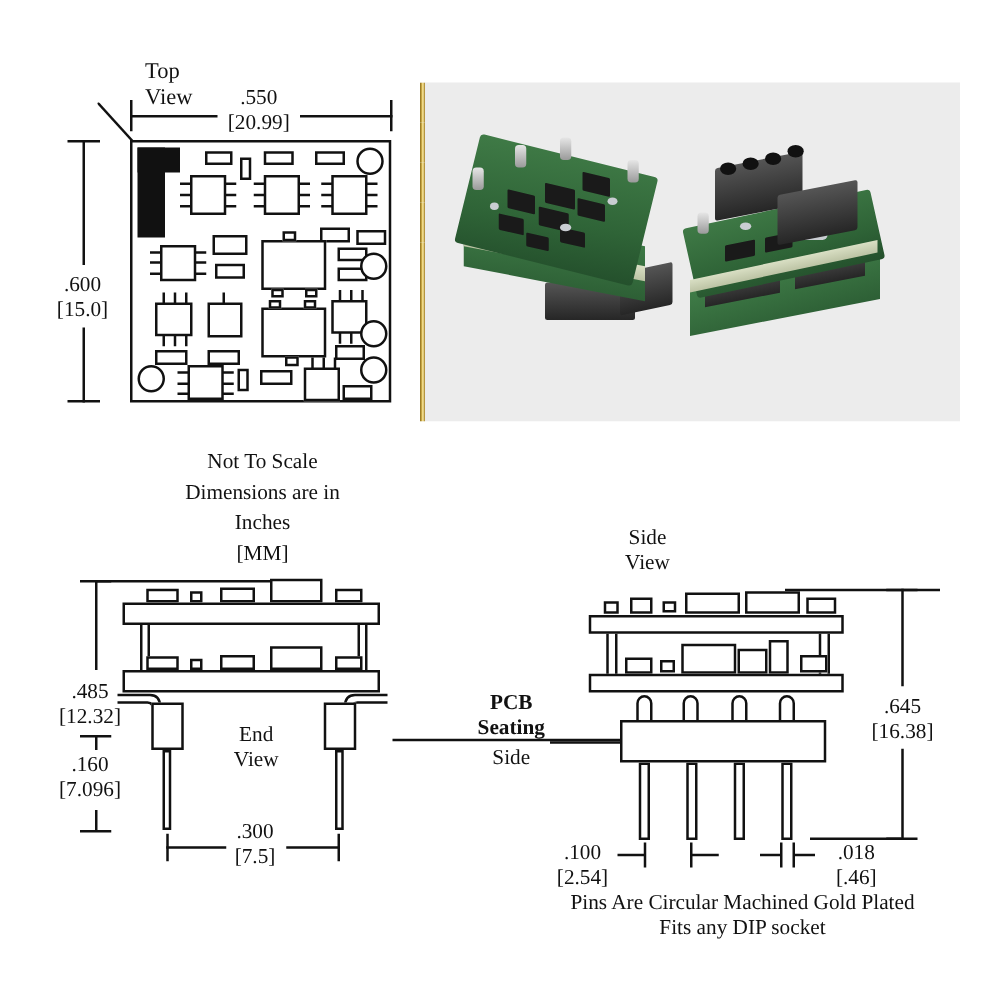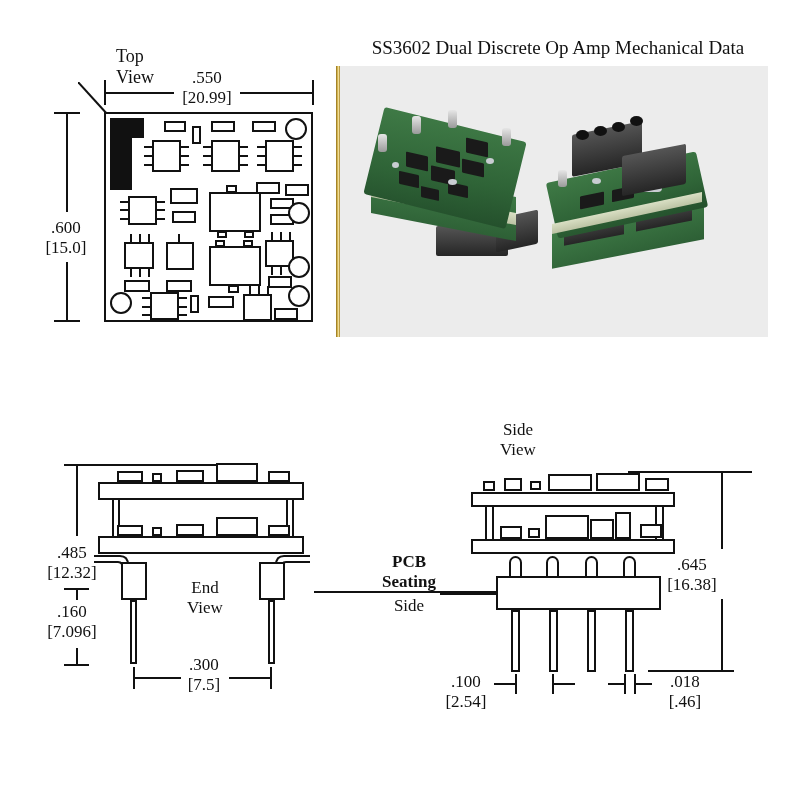--- a/index.html
+++ b/index.html
@@ -28,21 +28,20 @@
   .gold{background:linear-gradient(90deg,#8a6a18 0%,#e3c45c 45%,#fff0ae 55%,#a07c20 100%);}
   .smd{position:absolute;background:#1a1a1a;border-radius:1px;}
   .slv{position:absolute;background:#c9cdd2;border-radius:50%;}
   .hdr{position:absolute;background:linear-gradient(180deg,#555 0%,#262626 100%);}
 </style>
 </head>
 <body>
 
 <div class="stage">
 
-  <div class="t ctr" style="left:558px;top:37px;font-size:19px;">SS3602 Dual Discrete Op Amp Mechanical Data</div>
 
 
   <svg width="80" height="60" style="position:absolute;left:78px;top:82px;">
     <line x1="0" y1="0" x2="30" y2="33" stroke="#111" stroke-width="2"></line>
   </svg>
 
   <div class="t" style="left:116px;top:46px;font-size:18px;text-align:left;"><span>Top</span>
 <span>View</span></div>
 
   <div class="t ctr" style="left:207px;top:68px;font-size:17px;"><span>.550</span>
@@ -222,20 +221,24 @@
     <div class="gold" style="left:244px;top:22px;width:4px;height:48px;"></div>
     <div class="gold" style="left:262px;top:18px;width:4px;height:50px;"></div>
 
     <div class="slv" style="left:240px;top:64px;width:13px;height:10px;background:#111;"></div>
     <div class="slv" style="left:258px;top:60px;width:13px;height:10px;background:#111;"></div>
     <div class="slv" style="left:276px;top:56px;width:13px;height:10px;background:#111;"></div>
     <div class="slv" style="left:294px;top:50px;width:13px;height:10px;background:#111;"></div>
   </div>
 
 
+  <div class="t ctr" style="left:210px;top:357px;font-size:17px;line-height:1.45;"><span>Not To Scale</span>
+<span>Dimensions are in</span>
+<span>Inches</span>
+<span>[MM]</span></div>
 
   <div class="t ctr" style="left:518px;top:420px;font-size:17px;"><span>Side</span>
 <span>View</span></div>
 
   <div class="t ctr" style="left:72px;top:543px;font-size:17px;"><span>.485</span>
 <span>[12.32]</span></div>
   <div class="ln vl" style="left:76px;top:464px;height:72px;"></div>
   <div class="ln hl" style="left:64px;top:464px;width:25px;"></div>
   <div class="ln hl" style="left:64px;top:588px;width:25px;"></div>
 
@@ -326,21 +329,21 @@
 
   <div class="box" style="left:496px;top:576px;width:165px;height:34px;"></div>
 
   <div class="ln hl" style="left:440px;top:593px;width:57px;"></div>
 
   <div class="box" style="left:511px;top:610px;width:9px;height:62px;"></div>
   <div class="box" style="left:549px;top:610px;width:9px;height:62px;"></div>
   <div class="box" style="left:587px;top:610px;width:9px;height:62px;"></div>
   <div class="box" style="left:625px;top:610px;width:9px;height:62px;"></div>
 
-  <div class="t ctr" style="left:692px;top:555px;font-size:17px;"><span>.645</span>
+  <div class="t ctr" style="left:722px;top:555px;font-size:17px;"><span>.645</span>
 <span>[16.38]</span></div>
   <div class="ln vl" style="left:721px;top:471px;height:78px;"></div>
   <div class="ln vl" style="left:721px;top:599px;height:72px;"></div>
   <div class="ln hl" style="left:709px;top:471px;width:25px;"></div>
   <div class="ln hl" style="left:709px;top:670px;width:25px;"></div>
   <div class="ln hl" style="left:648px;top:670px;width:73px;"></div>
 
   <div class="t ctr" style="left:466px;top:672px;font-size:17px;"><span>.100</span>
 <span>[2.54]</span></div>
   <div class="ln hl" style="left:494px;top:683px;width:22px;"></div>
@@ -348,14 +351,16 @@
   <div class="ln vl" style="left:552px;top:674px;height:20px;"></div>
   <div class="ln hl" style="left:553px;top:683px;width:22px;"></div>
 
   <div class="t ctr" style="left:685px;top:672px;font-size:17px;"><span>.018</span>
 <span>[.46]</span></div>
   <div class="ln hl" style="left:608px;top:683px;width:17px;"></div>
   <div class="ln vl" style="left:624px;top:674px;height:20px;"></div>
   <div class="ln vl" style="left:634px;top:674px;height:20px;"></div>
   <div class="ln hl" style="left:635px;top:683px;width:17px;"></div>
 
+  <div class="t ctr" style="left:594px;top:712px;font-size:17px;"><span>Pins Are Circular Machined Gold Plated</span>
+<span>Fits any DIP socket</span></div>
 
 </div>
 
 </body></html>

